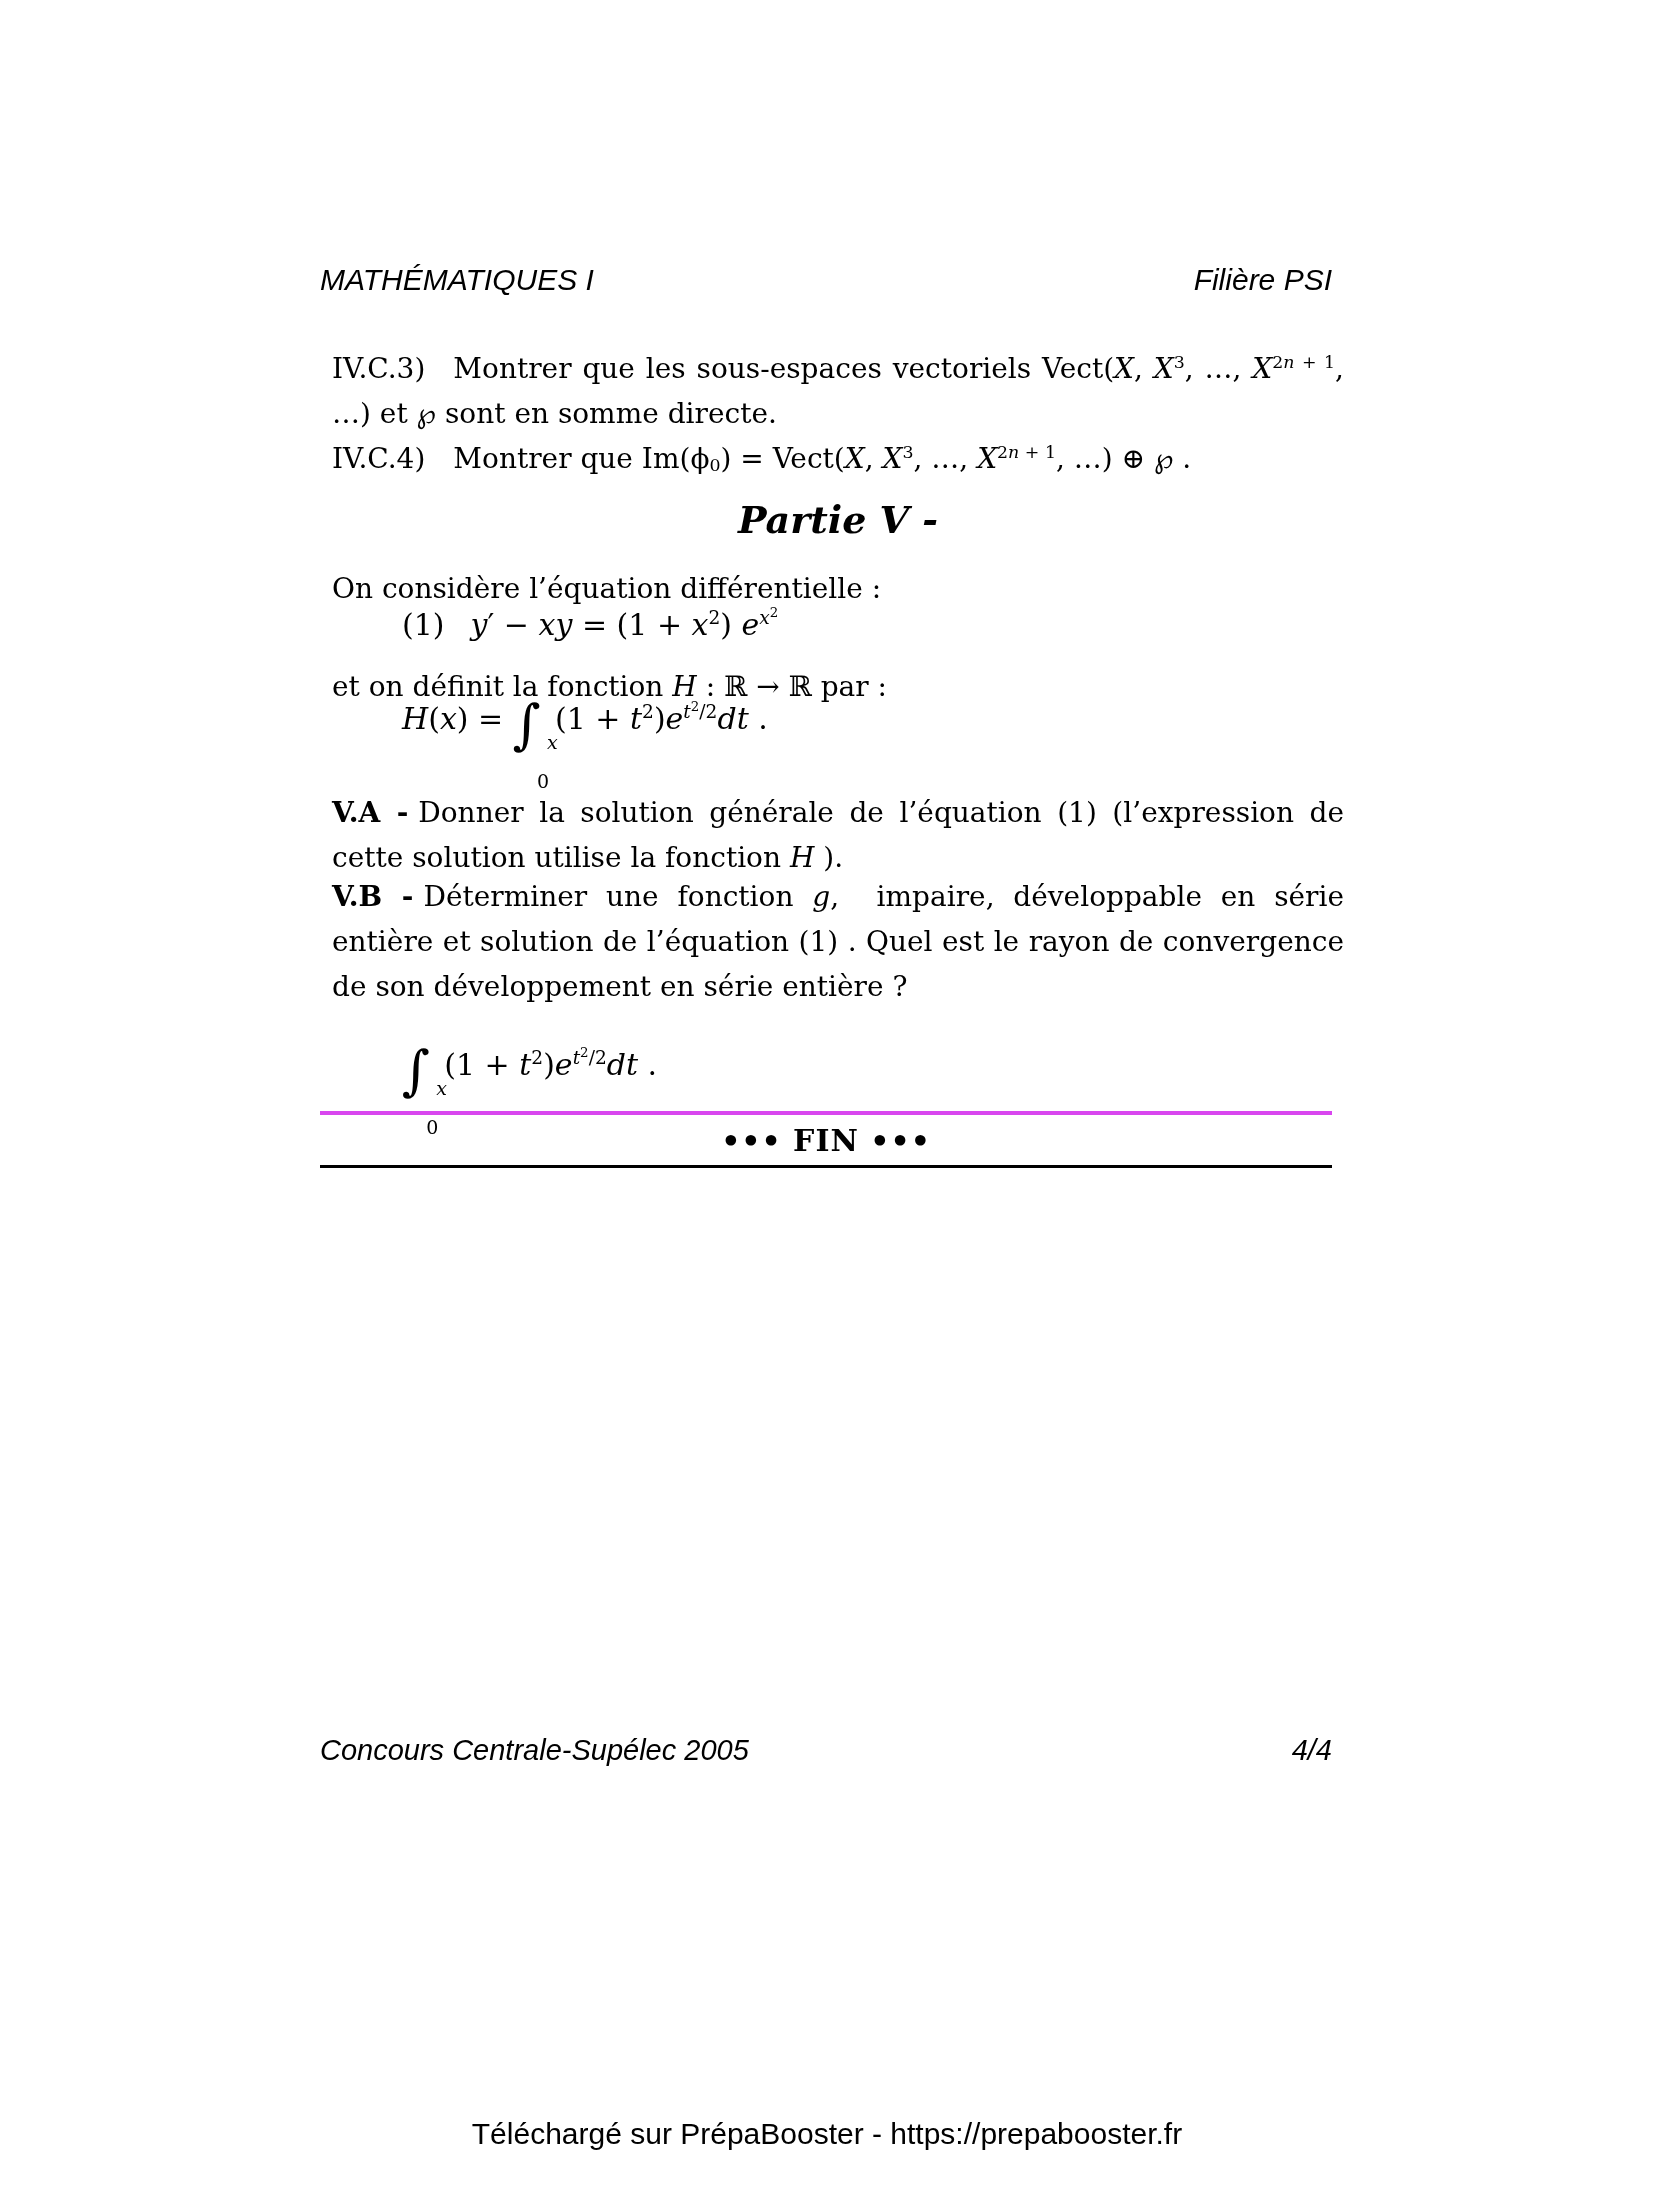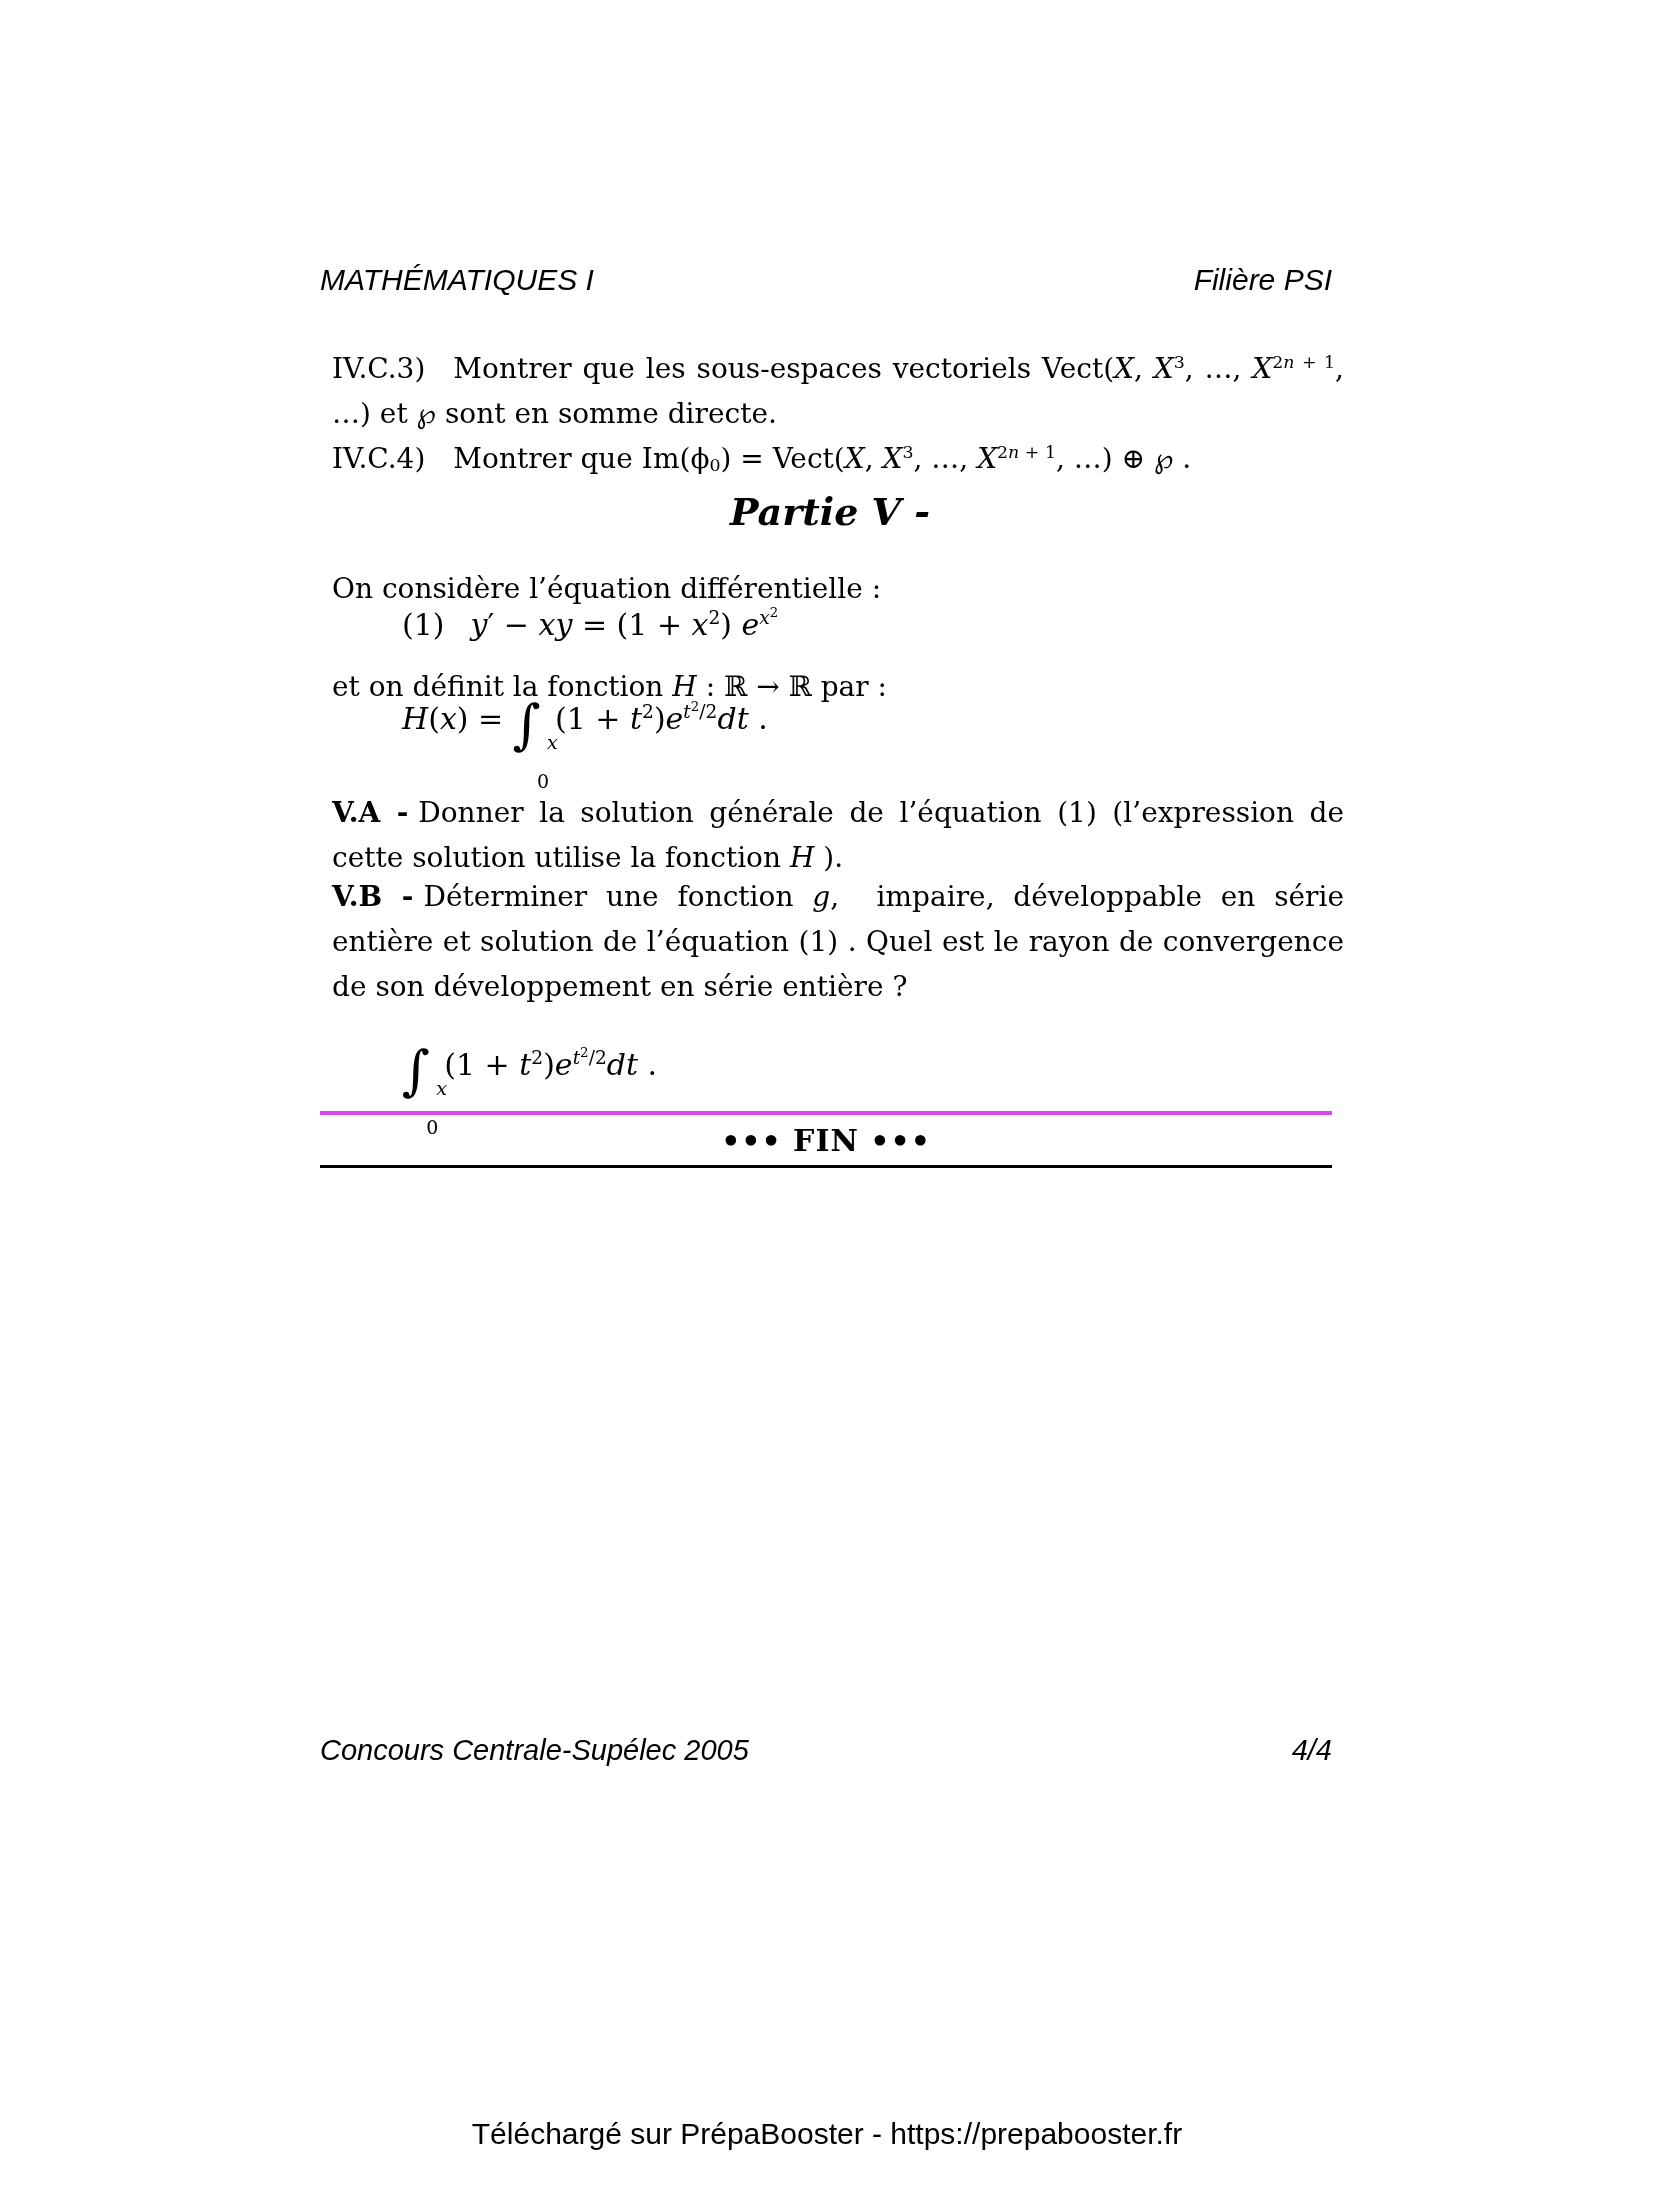--- a/index.html
+++ b/index.html
@@ -12,21 +12,21 @@
     padding-left:27px;
   }
   .abs{position:absolute;left:320px;width:1012px;}
   .sans{font-family:"Liberation Sans","DejaVu Sans",sans-serif;}
   .header{top:262px;display:flex;justify-content:space-between;
     font-style:italic;font-size:30px;line-height:36px;}
   .para{margin:12px;font-size:28px;line-height:45px;text-align:justify;}
   .qlabel-iv{margin-right:28px;}
   .qlabel-v{font-weight:bold;margin-right:10px;}
   .heading{top:484px;text-align:center;font-size:38px;line-height:48px;
-    font-weight:bold;font-style:italic;margin:4px;}
+    font-weight:bold;font-style:italic;margin:12px;}
   .eq{position:absolute;left:402px;font-size:30px;line-height:50px;white-space:nowrap;}
   .eqnum{margin-right:26px;}
   sup{font-size:0.62em;line-height:0;vertical-align:0.6em;}
   sup sup{font-size:0.72em;vertical-align:0.55em;}
   sub{font-size:0.62em;line-height:0;vertical-align:-0.2em;}
   .int{font-size:54px;line-height:0;vertical-align:-14px;font-style:normal;}
   .lims{display:inline-flex;flex-direction:column;justify-content:space-between;
     height:58px;font-size:19px;line-height:19px;vertical-align:-20px;
     margin-left:-3px;margin-right:5px;}
   .lims .lt{font-style:italic;transform:translateX(9px);}

